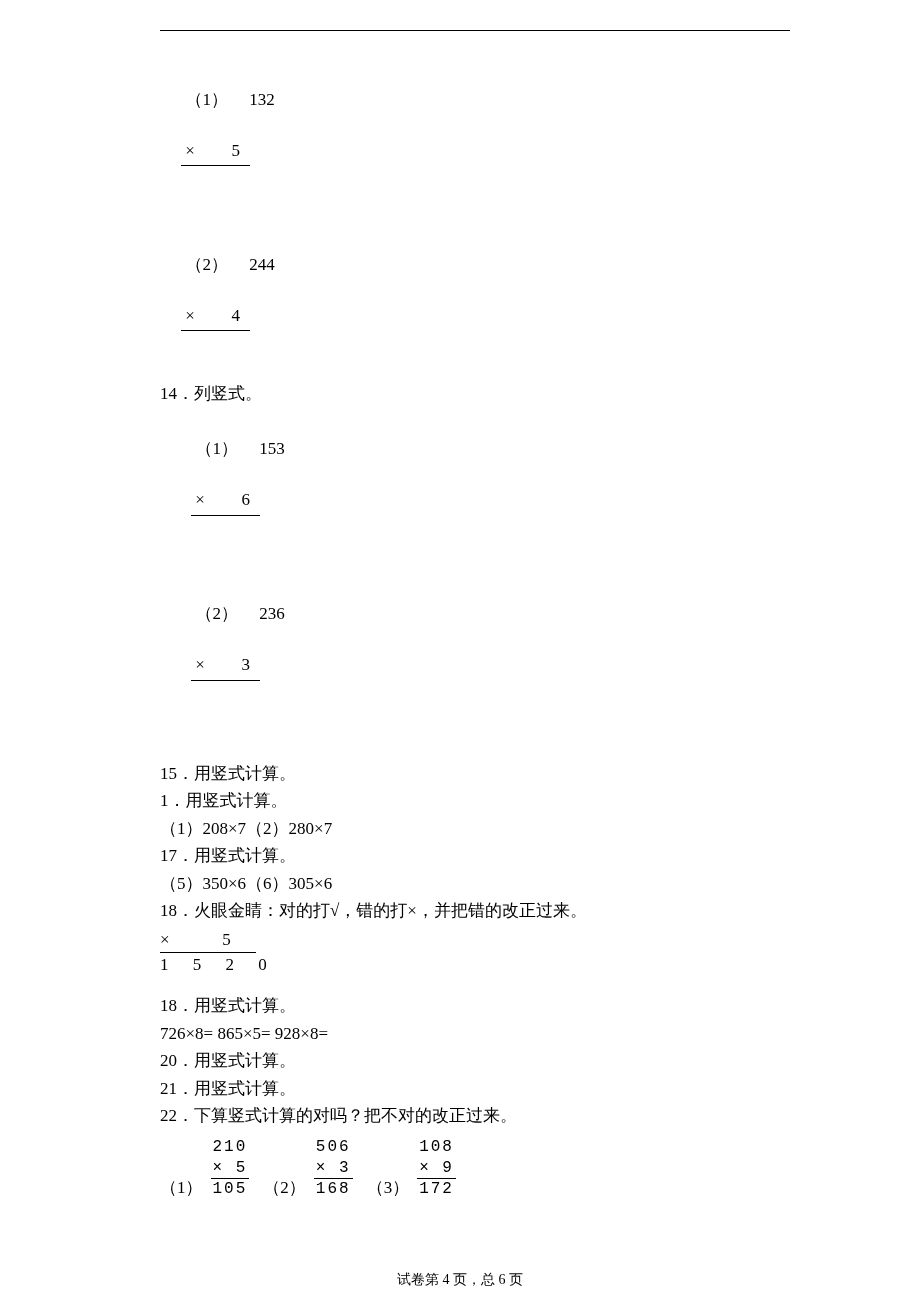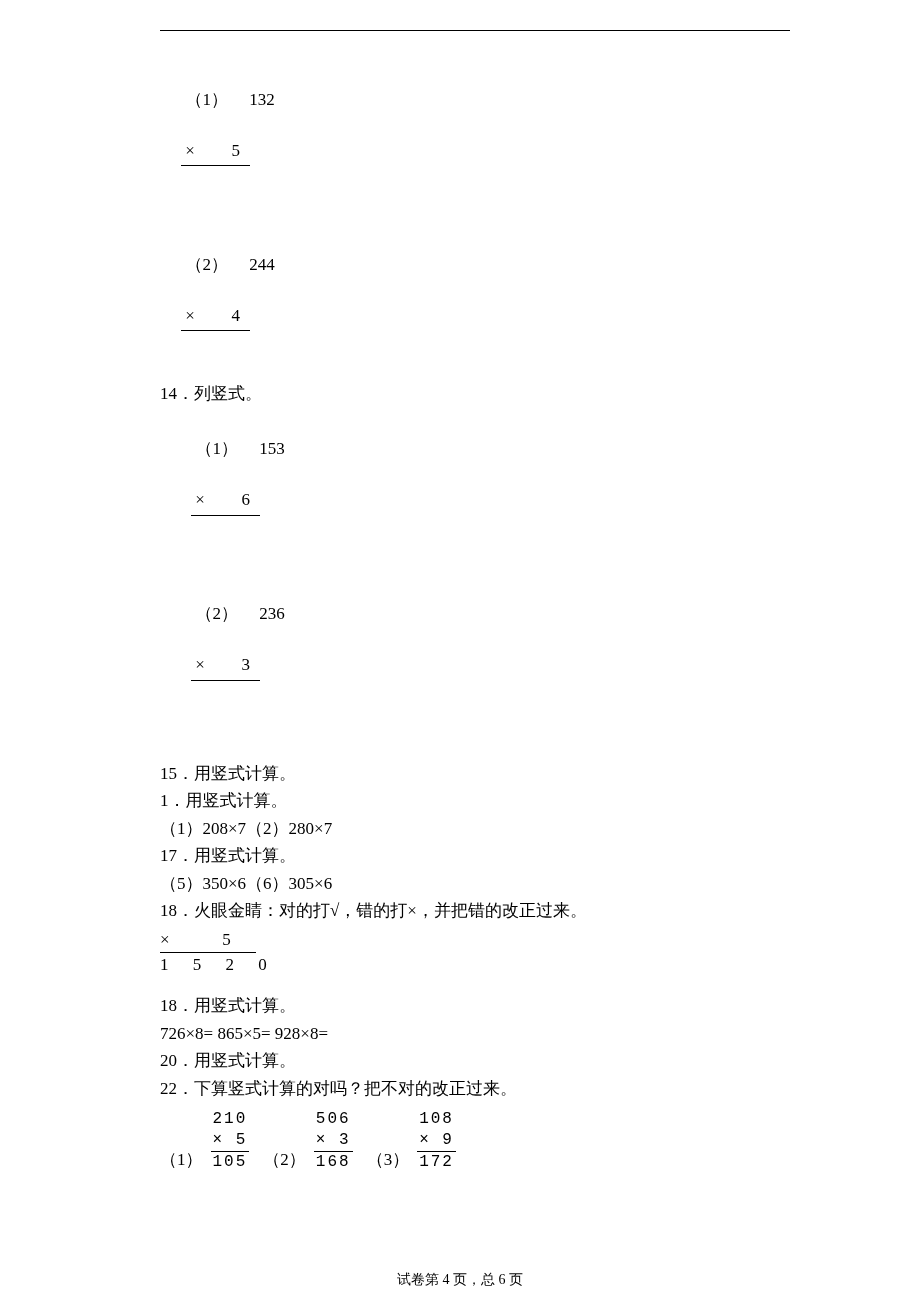--- a/index.html
+++ b/index.html
@@ -148,20 +148,21 @@
     <div class="q18-row">×   5</div>
     <div class="q18-line"></div>
     <div class="q18-row">1 5 2 0</div>
   </div>
 
   <div class="q-line">18．用竖式计算。</div>
   <div class="q-line">726×8=    865×5=    928×8=</div>
 
   <div class="q-line">20．用竖式计算。</div>
 
+  <div class="q-line">21．用竖式计算。</div>
 
   <div class="q-line">22．下算竖式计算的对吗？把不对的改正过来。</div>
   <div class="q22-group">
     <div class="q22-item">
       <span class="q22-label">（1）</span>
       <div class="q22-col">
         <div class="q22-top">210</div>
         <div class="q22-mid">×  5 </div>
         <div class="q22-res">105</div>
       </div>

